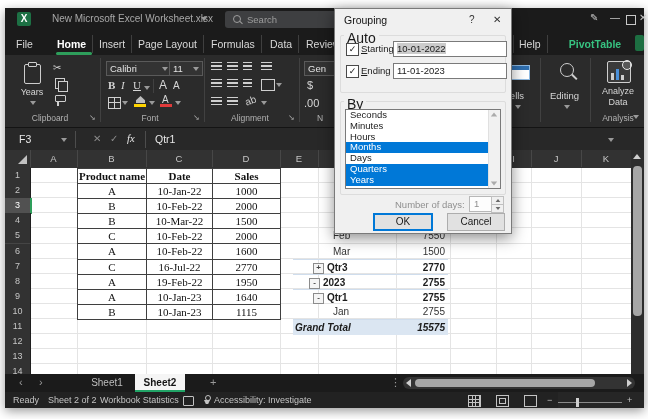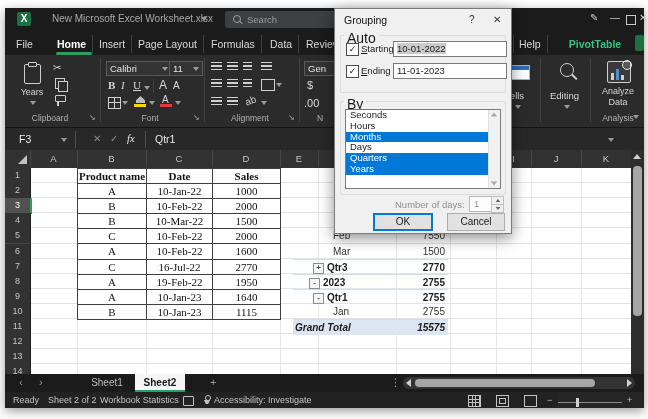--- a/index.html
+++ b/index.html
@@ -459,20 +459,21 @@
     <div class="abs dinput" style="left:58px;top:32px;width:106px;"><span class="hl">10-01-2022</span></div>
     <div class="abs cb" style="left:11px;top:56px;">✓</div>
     <div class="abs" style="left:26px;top:56px;font-size:9.5px;"><span class="u">E</span><span>nding at:</span></div>
     <div class="abs dinput" style="left:58px;top:54px;width:106px;"><span>11-01-2023</span></div>
 
     <div class="abs gbox" style="left:5px;top:92px;width:164px;height:92px;">
       <span class="gbox-label">By</span>
     </div>
     <div class="abs listbox" style="left:10px;top:100px;width:154px;height:78px;">
       <div class="litem">Seconds</div>
+      <div class="litem">Minutes</div>
       <div class="litem">Hours</div>
       <div class="litem sel">Months</div>
       <div class="litem">Days</div>
       <div class="litem sel">Quarters</div>
       <div class="litem sel">Years</div>
       <div class="lsb">
         <div class="abs tri-up" style="left:1px;top:2px;border-bottom-color:#ababab;transform:scale(.8);"></div>
         <div class="abs tri-dn" style="left:1px;bottom:2px;border-top-color:#ababab;transform:scale(.8);"></div>
       </div>
     </div>

